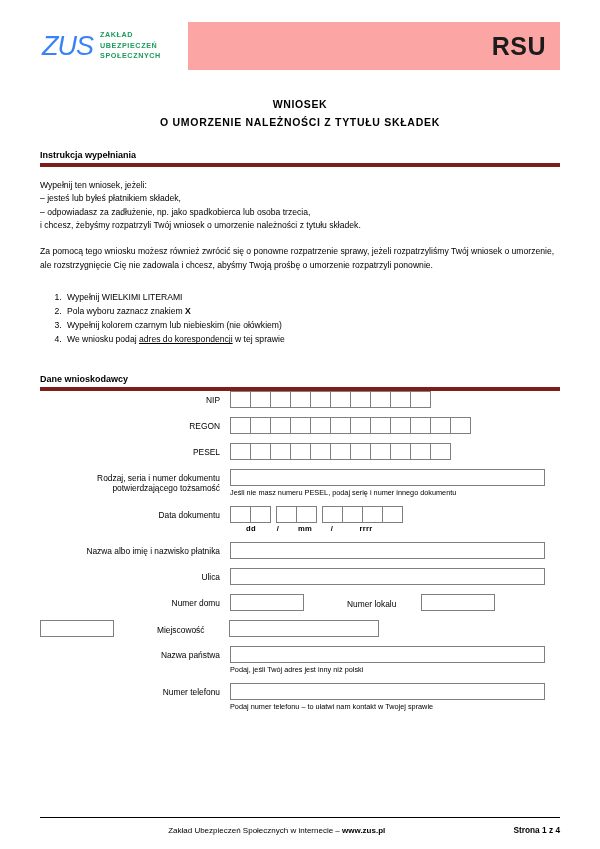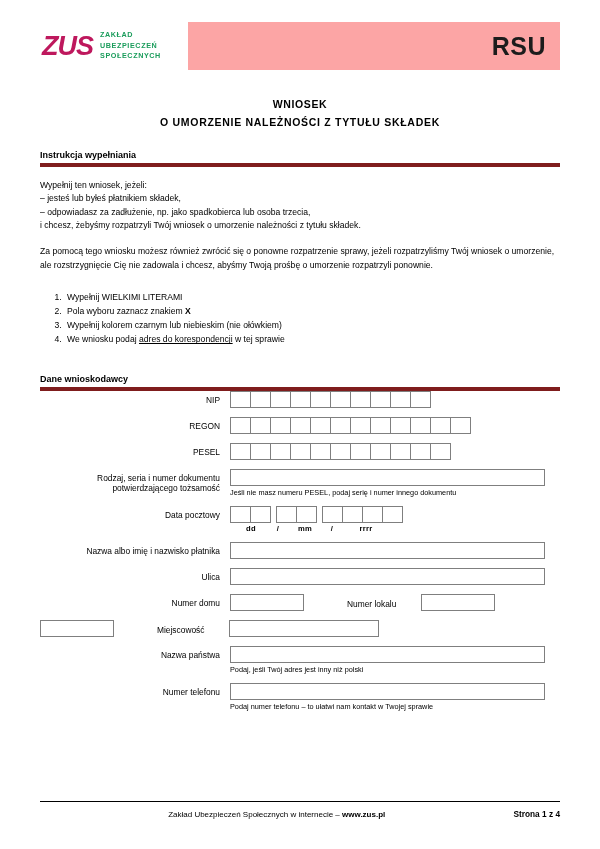--- a/index.html
+++ b/index.html
@@ -34,25 +34,25 @@
     width: 148px;
     display: flex;
     align-items: center;
     gap: 7px;
     background: #ffffff;
     padding-left: 2px;
     box-sizing: border-box;
   }
   .zus-mark {
     font-family: "Liberation Sans", sans-serif;
-    font-weight: bold;
+    font-weight: normal;
     font-style: italic;
     font-size: 27px;
     letter-spacing: -1px;
-    color: #be185d;
+    color: #3b82f6;
     line-height: 1;
   }
   .zus-words {
     font-size: 7.2px;
     font-weight: bold;
     letter-spacing: 0.6px;
     color: #1a9c5b;
     line-height: 1.45;
     text-transform: uppercase;
   }
@@ -199,21 +199,21 @@
     font-size: 8.4px;
     margin: 0 10px 0 28px;
     padding-top: 3px;
   }
 
   
   .footer {
     position: absolute;
     left: 40px;
     right: 40px;
-    bottom: 52px;
+    bottom: 36px;
   }
   .footer-rule {
     border-top: 1px solid #000;
     margin-bottom: 7px;
   }
   .footer-inner {
     display: flex;
     align-items: baseline;
   }
   .footer-center {
@@ -336,21 +336,21 @@
         <div>Rodzaj, seria i numer dokumentu</div>
         <div>potwierdzającego tożsamość</div>
       </div>
       <div class="row-field">
         <div class="textbox w-full"></div>
         <div class="hint">Jeśli nie masz numeru PESEL, podaj serię i numer innego dokumentu</div>
       </div>
     </div>
 
     <div class="row">
-      <div class="row-label">Data pocztowy</div>
+      <div class="row-label">Data dokumentu</div>
       <div class="row-field">
         <div class="boxes">
           <div class="cell"></div>
           <div class="cell"></div>
           <div class="cell sep"></div>
           <div class="cell"></div>
           <div class="cell"></div>
           <div class="cell sep"></div>
           <div class="cell"></div>
           <div class="cell"></div>

